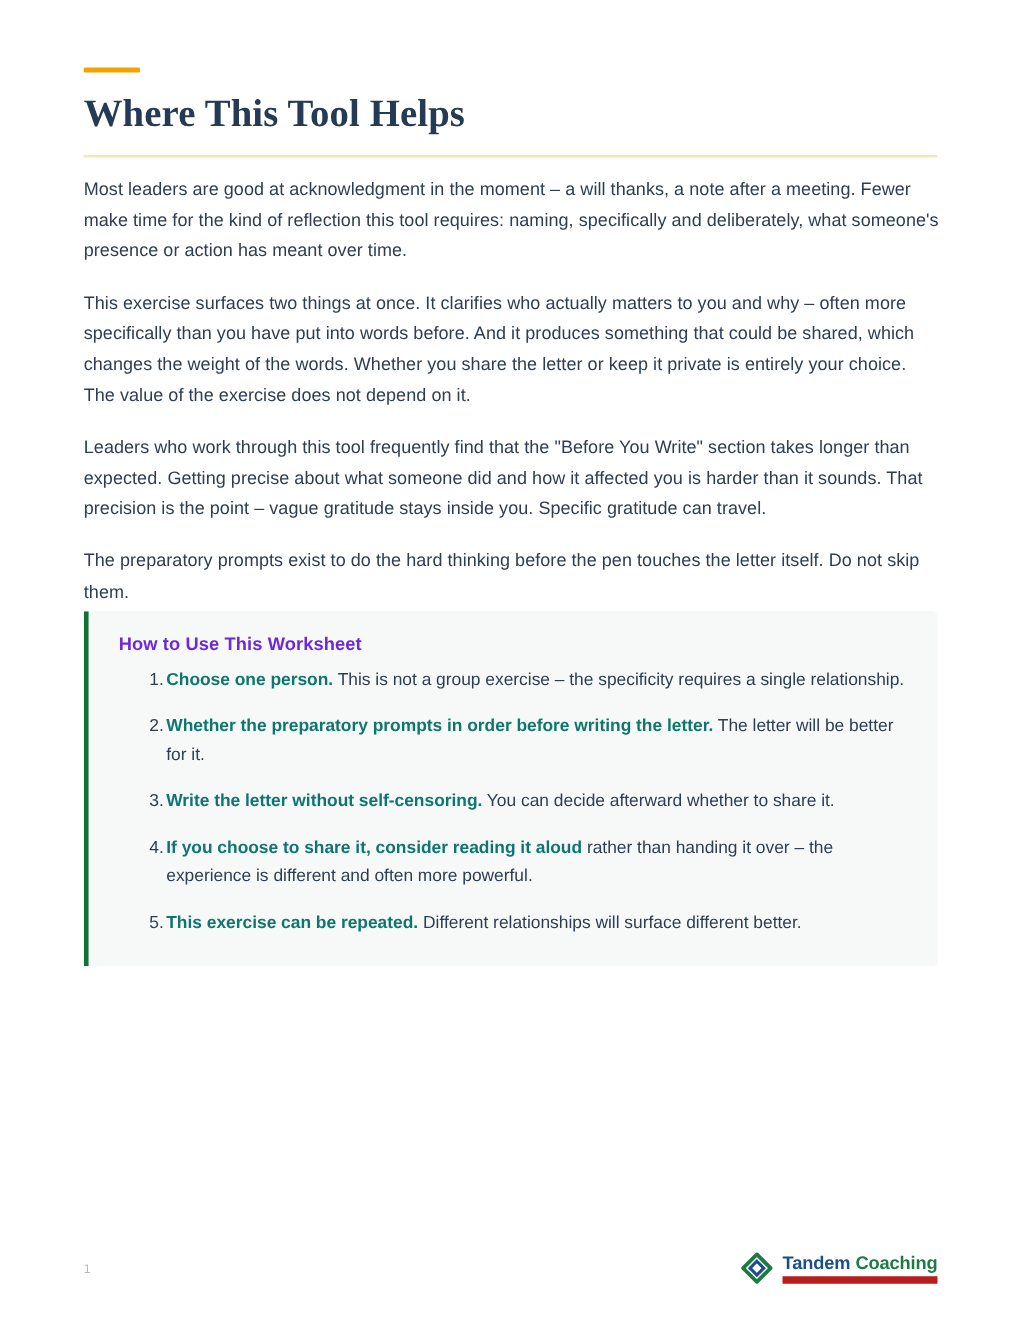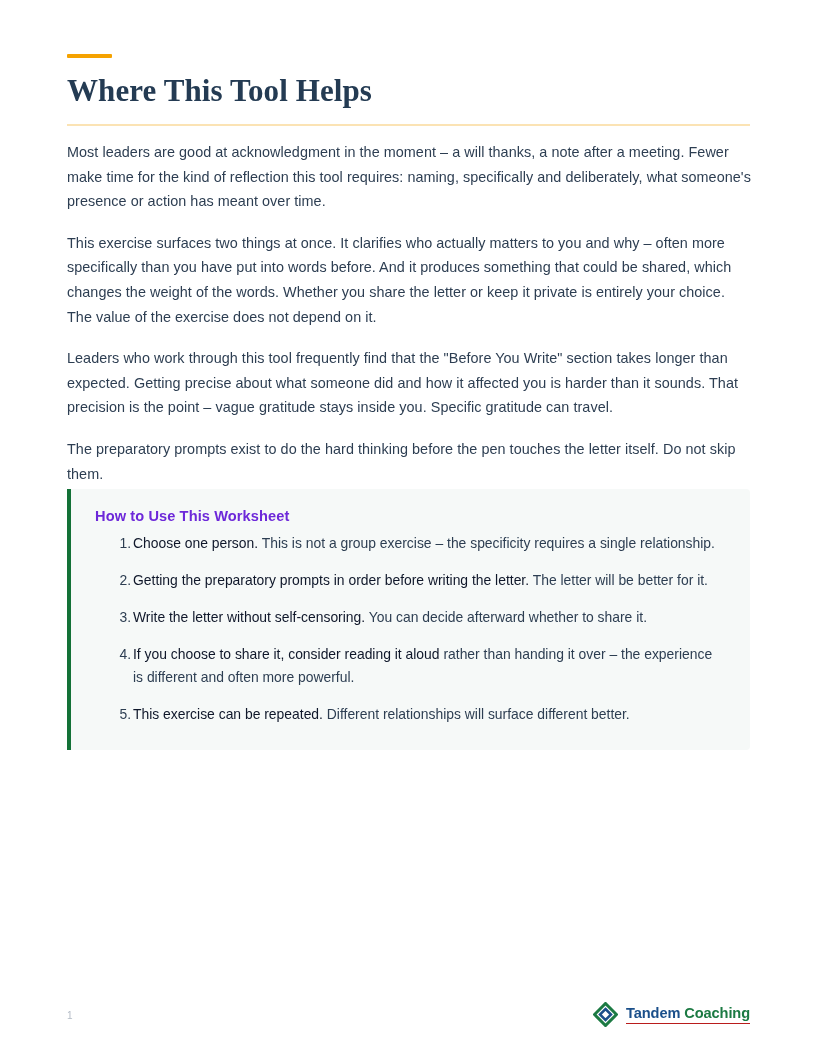--- a/index.html
+++ b/index.html
@@ -117,22 +117,22 @@
     top: 0;
     width: 12px;
     text-align: right;
     color: #2d3e52;
     font-size: 13.9px;
     line-height: 23px;
   }
 
   .callout-list li b,
   .callout-list li strong {
-    font-weight: 400;
-    color: #0f172a;
+    font-weight: 700;
+    color: #0f766e;
   }
 
   
   .footer {
     position: absolute;
     left: 0;
     top: 1000px;
     width: 816px;
     height: 40px;
   }
@@ -159,21 +159,21 @@
     width: 25px;
     height: 25px;
     flex: 0 0 25px;
   }
 
   .brand-text {
     display: inline-block;
     font-size: 14.6px;
     font-weight: 600;
     letter-spacing: -0.1px;
-    border-bottom: 1px solid #b91c1c;
+    border-bottom: 6px solid #b91c1c;
     padding-bottom: 2px;
     white-space: nowrap;
   }
   .brand-word-1 { color: #1a4f8a; }
   .brand-word-2 { color: #1c7a43; }
 </style>
 </head>
 <body>
 
 <div class="page">
@@ -191,21 +191,21 @@
     <p class="para">The preparatory prompts exist to do the hard thinking before the pen touches the letter itself. Do not skip them.</p>
   </div>
 
   <div class="callout">
     <div class="callout-title">How to Use This Worksheet</div>
     <ol class="callout-list">
       <li>
         <b>Choose one person.</b><span> This is not a group exercise – the specificity requires a single relationship.</span>
       </li>
       <li>
-        <b>Getting the preparatory prompts in order before writing the letter.</b><span> The letter will be better for it.</span>
+        <b>Whether the preparatory prompts in order before writing the letter.</b><span> The letter will be better for it.</span>
       </li>
       <li>
         <b>Write the letter without self-censoring.</b><span> You can decide afterward whether to share it.</span>
       </li>
       <li>
         <b>If you choose to share it, consider reading it aloud</b><span> rather than handing it over – the experience is different and often more powerful.</span>
       </li>
       <li>
         <b>This exercise can be repeated.</b><span> Different relationships will surface different better.</span>
       </li>

